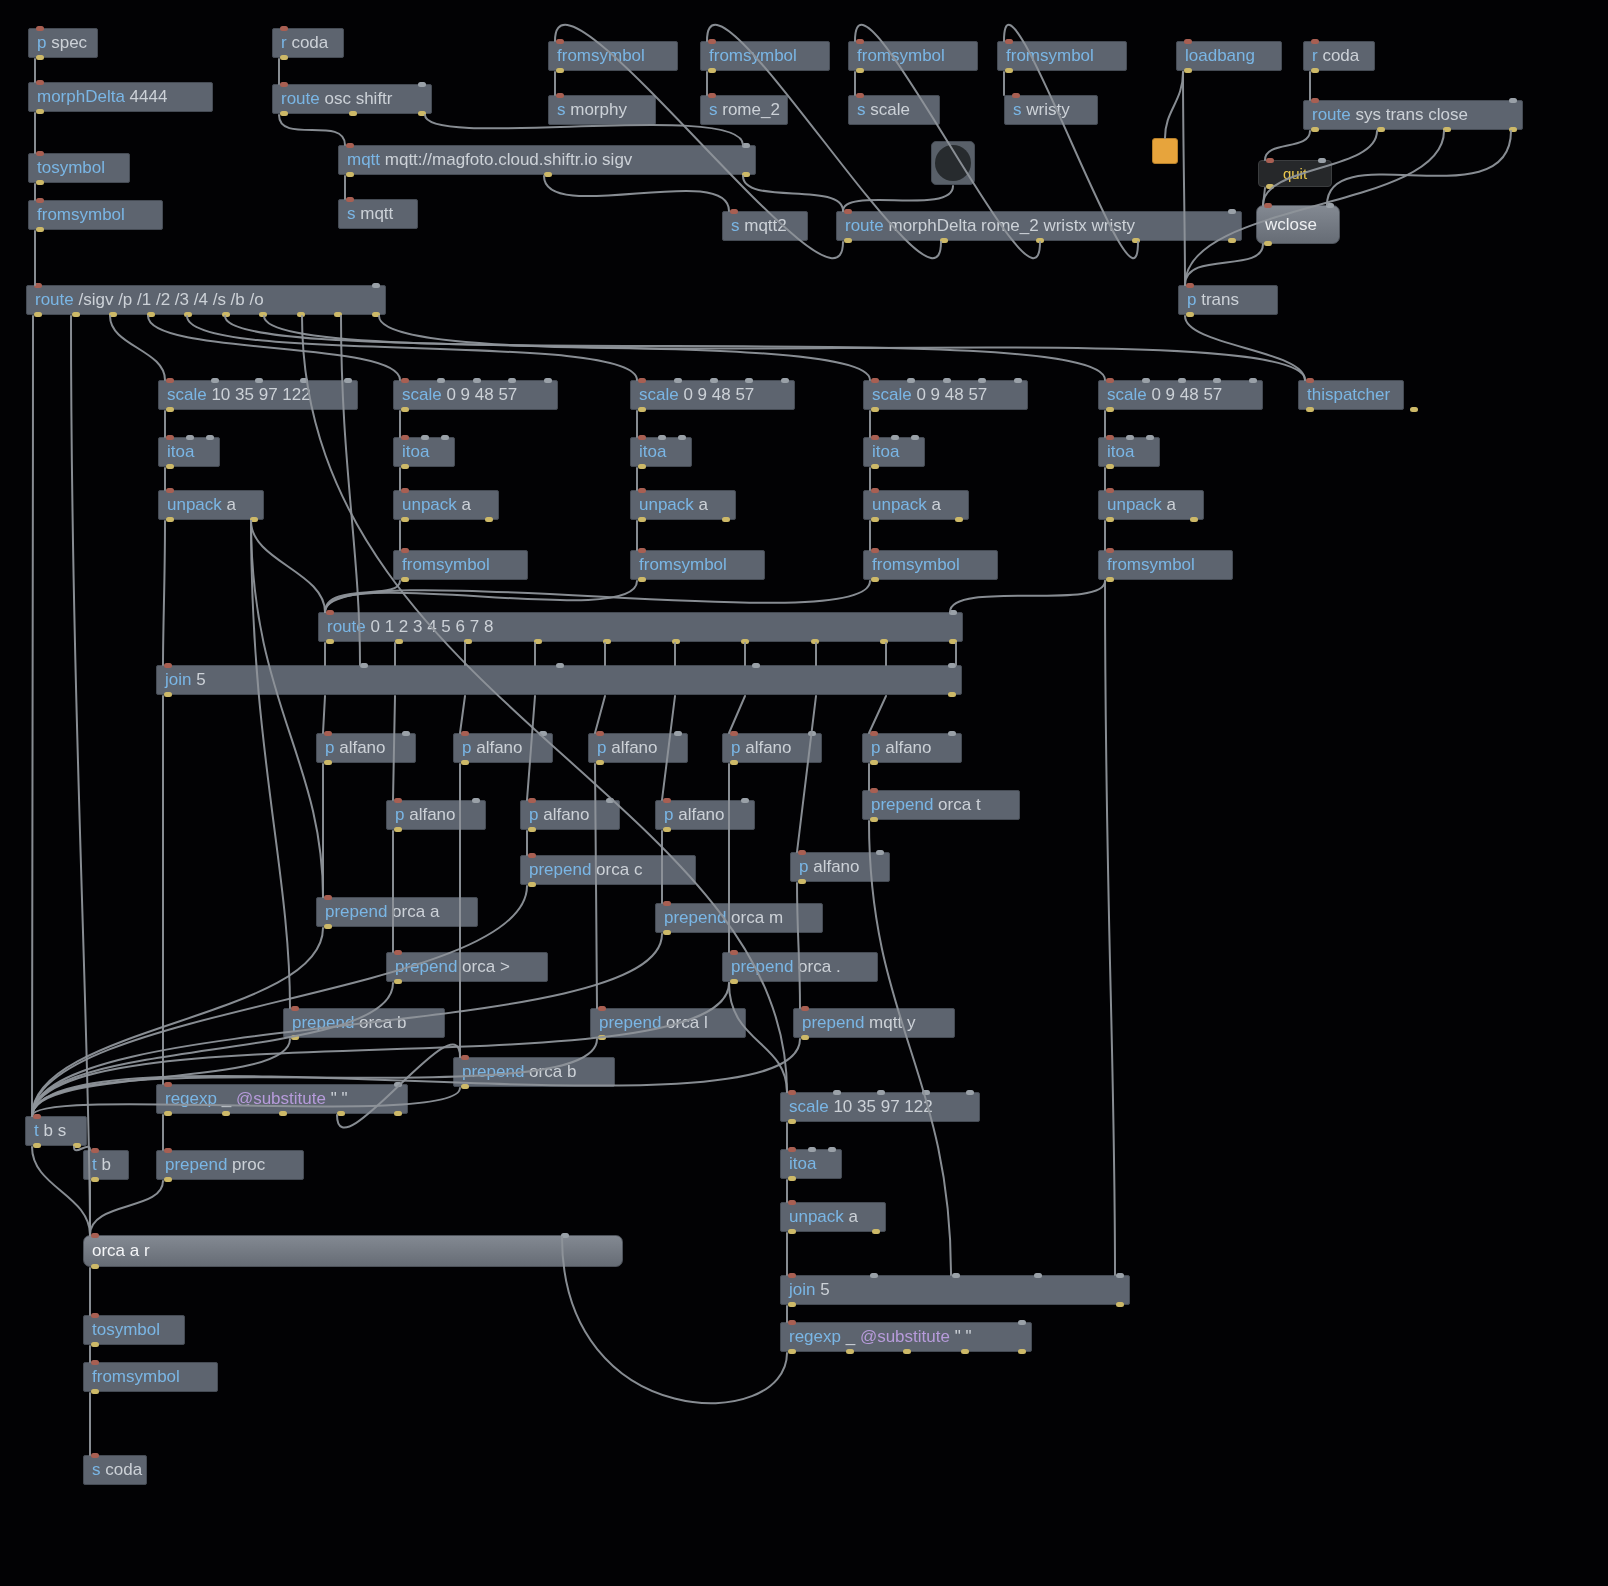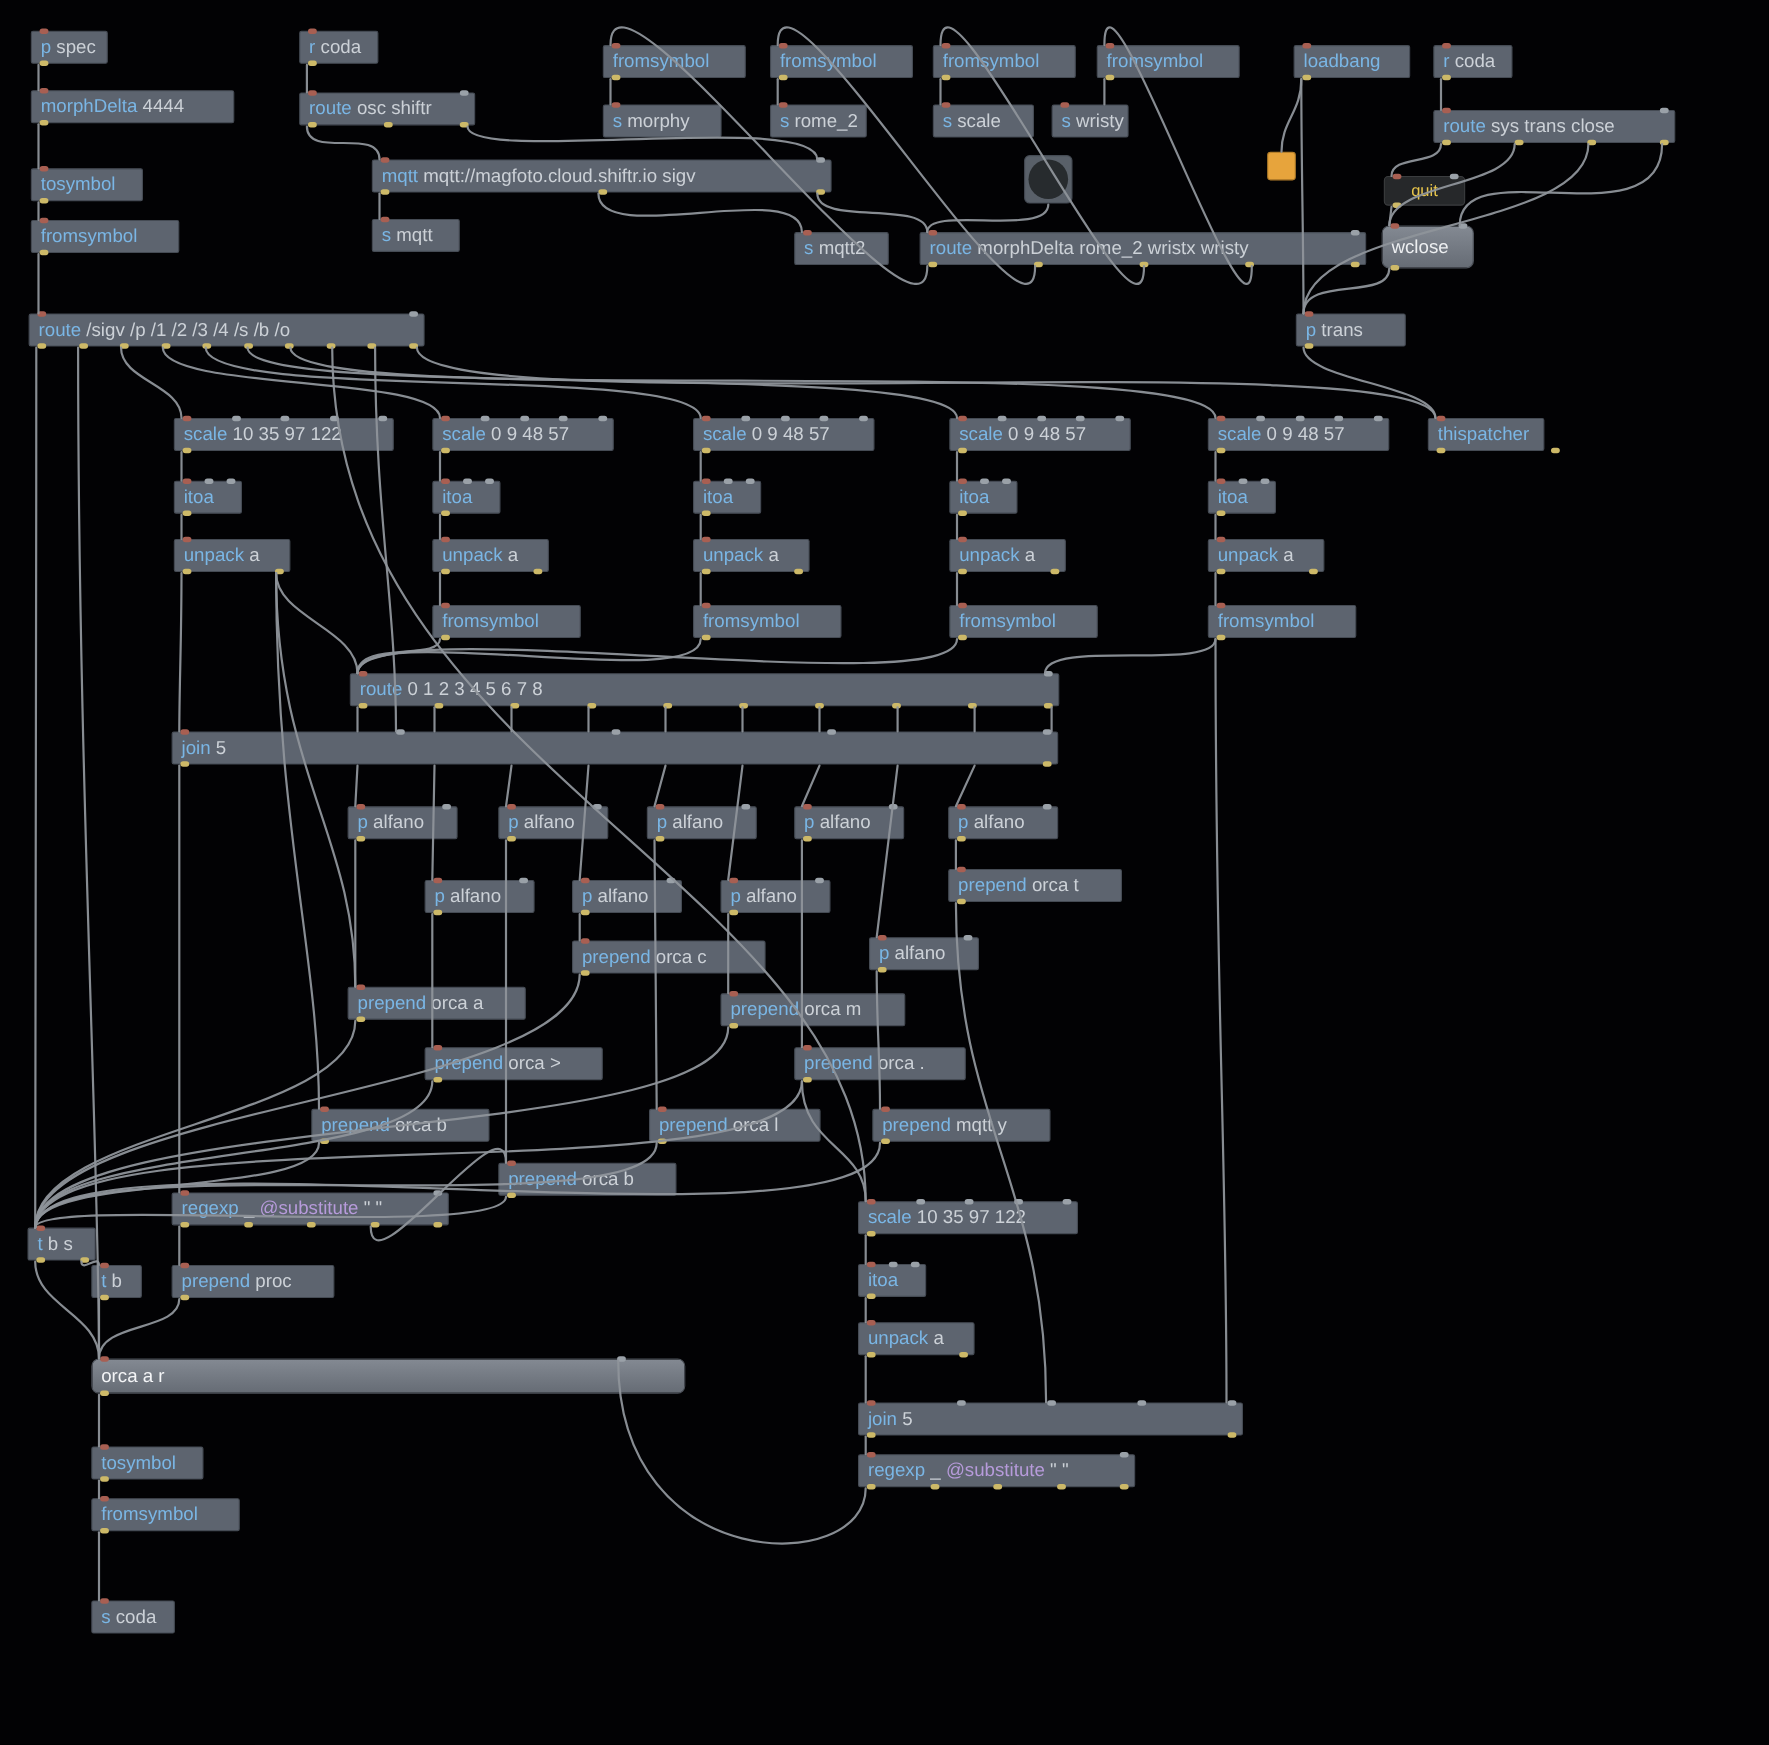--- a/index.html
+++ b/index.html
@@ -162,21 +162,21 @@
 <div class="box" style="left:722px;top:211px;width:86px"><b class="kw">s</b><b class="arg"> mqtt2</b><i class="port in hot" style="left: 7px;"></i></div>
 <div class="box" style="left:836px;top:211px;width:406px"><b class="kw">route</b><b class="arg"> morphDelta rome_2 wristx wristy</b><i class="port in hot" style="left: 7px;"></i><i class="port in" style="left: 391px;"></i><i class="port out" style="left: 7px;"></i><i class="port out" style="left: 103px;"></i><i class="port out" style="left: 199px;"></i><i class="port out" style="left: 295px;"></i><i class="port out" style="left: 391px;"></i></div>
 
 <div class="box" style="left:548px;top:41px;width:130px"><b class="kw">fromsymbol</b><i class="port in hot" style="left: 7px;"></i><i class="port out" style="left: 7px;"></i></div>
 <div class="box" style="left:548px;top:95px;width:108px"><b class="kw">s</b><b class="arg"> morphy</b><i class="port in hot" style="left: 7px;"></i></div>
 <div class="box" style="left:700px;top:41px;width:130px"><b class="kw">fromsymbol</b><i class="port in hot" style="left: 7px;"></i><i class="port out" style="left: 7px;"></i></div>
 <div class="box" style="left:700px;top:95px;width:88px"><b class="kw">s</b><b class="arg"> rome_2</b><i class="port in hot" style="left: 7px;"></i></div>
 <div class="box" style="left:848px;top:41px;width:130px"><b class="kw">fromsymbol</b><i class="port in hot" style="left: 7px;"></i><i class="port out" style="left: 7px;"></i></div>
 <div class="box" style="left:848px;top:95px;width:92px"><b class="kw">s</b><b class="arg"> scale</b><i class="port in hot" style="left: 7px;"></i></div>
 <div class="box" style="left:997px;top:41px;width:130px"><b class="kw">fromsymbol</b><i class="port in hot" style="left: 7px;"></i><i class="port out" style="left: 7px;"></i></div>
-<div class="box" style="left:956px;top:95px;width:70px"><b class="kw">s</b><b class="arg"> wristy</b><i class="port in hot" style="left: 7px;"></i></div>
+<div class="box" style="left:1004px;top:95px;width:94px"><b class="kw">s</b><b class="arg"> wristy</b><i class="port in hot" style="left: 7px;"></i></div>
 
 <div class="box" style="left:1176px;top:41px;width:106px"><b class="kw">loadbang</b><i class="port in hot" style="left: 7px;"></i><i class="port out" style="left: 7px;"></i></div>
 <div class="box" style="left:1303px;top:41px;width:72px"><b class="kw">r</b><b class="arg"> coda</b><i class="port in hot" style="left: 7px;"></i><i class="port out" style="left: 7px;"></i></div>
 <div class="box" style="left:1303px;top:100px;width:220px"><b class="kw">route</b><b class="arg"> sys trans close</b><i class="port in hot" style="left: 7px;"></i><i class="port in" style="left: 205px;"></i><i class="port out" style="left: 7px;"></i><i class="port out" style="left: 73px;"></i><i class="port out" style="left: 139px;"></i><i class="port out" style="left: 205px;"></i></div>
 <div class="swatch" style="left:1152px;top:138px"></div>
 <div class="box quit" style="left:1258px;top:160px;width:74px;height:27px;line-height:25px"><b>quit</b><i class="port in hot" style="left: 7px;"></i><i class="port in" style="left: 59px;"></i><i class="port out" style="left: 7px;"></i></div>
 <div class="box msg" style="left:1256px;top:205px;width:84px;height:39px;line-height:37px"><b>wclose</b><i class="port in hot" style="left: 7px;"></i><i class="port in" style="left: 69px;"></i><i class="port out" style="left: 7px;"></i></div>
 <div class="bang" style="left:931px;top:141px">
       <span class="bang-circle"></span>
     </div>
@@ -230,21 +230,21 @@
 <div class="box" style="left:793px;top:1008px;width:162px"><b class="kw">prepend</b><b class="arg"> mqtt y</b><i class="port in hot" style="left: 7px;"></i><i class="port out" style="left: 7px;"></i></div>
 <div class="box" style="left:453px;top:1057px;width:162px"><b class="kw">prepend</b><b class="arg"> orca b</b><i class="port in hot" style="left: 7px;"></i><i class="port out" style="left: 7px;"></i></div>
 
 <div class="box" style="left:156px;top:1084px;width:252px"><b class="kw">regexp</b><b class="arg"> _ </b><b class="attr">@substitute</b><b class="arg"> " "</b><i class="port in hot" style="left: 7px;"></i><i class="port in" style="left: 237px;"></i><i class="port out" style="left: 7px;"></i><i class="port out" style="left: 65px;"></i><i class="port out" style="left: 122px;"></i><i class="port out" style="left: 180px;"></i><i class="port out" style="left: 237px;"></i></div>
 <div class="box" style="left:25px;top:1116px;width:62px"><b class="kw">t</b><b class="arg"> b s</b><i class="port in hot" style="left: 7px;"></i><i class="port out" style="left: 7px;"></i><i class="port out" style="left: 47px;"></i></div>
 <div class="box" style="left:83px;top:1150px;width:46px"><b class="kw">t</b><b class="arg"> b</b><i class="port in hot" style="left: 7px;"></i><i class="port out" style="left: 7px;"></i></div>
 <div class="box" style="left:156px;top:1150px;width:148px"><b class="kw">prepend</b><b class="arg"> proc</b><i class="port in hot" style="left: 7px;"></i><i class="port out" style="left: 7px;"></i></div>
 <div class="box msg big" style="left:83px;top:1235px;width:540px;height:32px;line-height:30px"><b>orca a r</b><i class="port in hot" style="left: 7px;"></i><i class="port in" style="left: 477px;"></i><i class="port out" style="left: 7px;"></i></div>
 <div class="box" style="left:83px;top:1315px;width:102px"><b class="kw">tosymbol</b><i class="port in hot" style="left: 7px;"></i><i class="port out" style="left: 7px;"></i></div>
 <div class="box" style="left:83px;top:1362px;width:135px"><b class="kw">fromsymbol</b><i class="port in hot" style="left: 7px;"></i><i class="port out" style="left: 7px;"></i></div>
-<div class="box" style="left:83px;top:1455px;width:76px"><b class="kw">s</b><b class="arg"> coda</b><i class="port in hot" style="left: 7px;"></i></div>
+<div class="box" style="left:83px;top:1455px;width:64px"><b class="kw">s</b><b class="arg"> coda</b><i class="port in hot" style="left: 7px;"></i></div>
 
 <div class="box" style="left:780px;top:1092px;width:200px"><b class="kw">scale</b><b class="arg"> 10 35 97 122</b><i class="port in hot" style="left: 7px;"></i><i class="port in" style="left: 52px;"></i><i class="port in" style="left: 96px;"></i><i class="port in" style="left: 141px;"></i><i class="port in" style="left: 185px;"></i><i class="port out" style="left: 7px;"></i></div>
 <div class="box" style="left:780px;top:1149px;width:62px"><b class="kw">itoa</b><i class="port in hot" style="left: 7px;"></i><i class="port in" style="left: 27px;"></i><i class="port in" style="left: 47px;"></i><i class="port out" style="left: 7px;"></i></div>
 <div class="box" style="left:780px;top:1202px;width:106px"><b class="kw">unpack</b><b class="arg"> a</b><i class="port in hot" style="left: 7px;"></i><i class="port out" style="left: 7px;"></i><i class="port out" style="left: 91px;"></i></div>
 <div class="box" style="left:780px;top:1275px;width:350px"><b class="kw">join</b><b class="arg"> 5</b><i class="port in hot" style="left: 7px;"></i><i class="port in" style="left: 89px;"></i><i class="port in" style="left: 171px;"></i><i class="port in" style="left: 253px;"></i><i class="port in" style="left: 335px;"></i><i class="port out" style="left: 7px;"></i><i class="port out" style="left: 335px;"></i></div>
 <div class="box" style="left:780px;top:1322px;width:252px"><b class="kw">regexp</b><b class="arg"> _ </b><b class="attr">@substitute</b><b class="arg"> " "</b><i class="port in hot" style="left: 7px;"></i><i class="port in" style="left: 237px;"></i><i class="port out" style="left: 7px;"></i><i class="port out" style="left: 65px;"></i><i class="port out" style="left: 122px;"></i><i class="port out" style="left: 180px;"></i><i class="port out" style="left: 237px;"></i></div>
 
 </div>
 
 </body></html>

